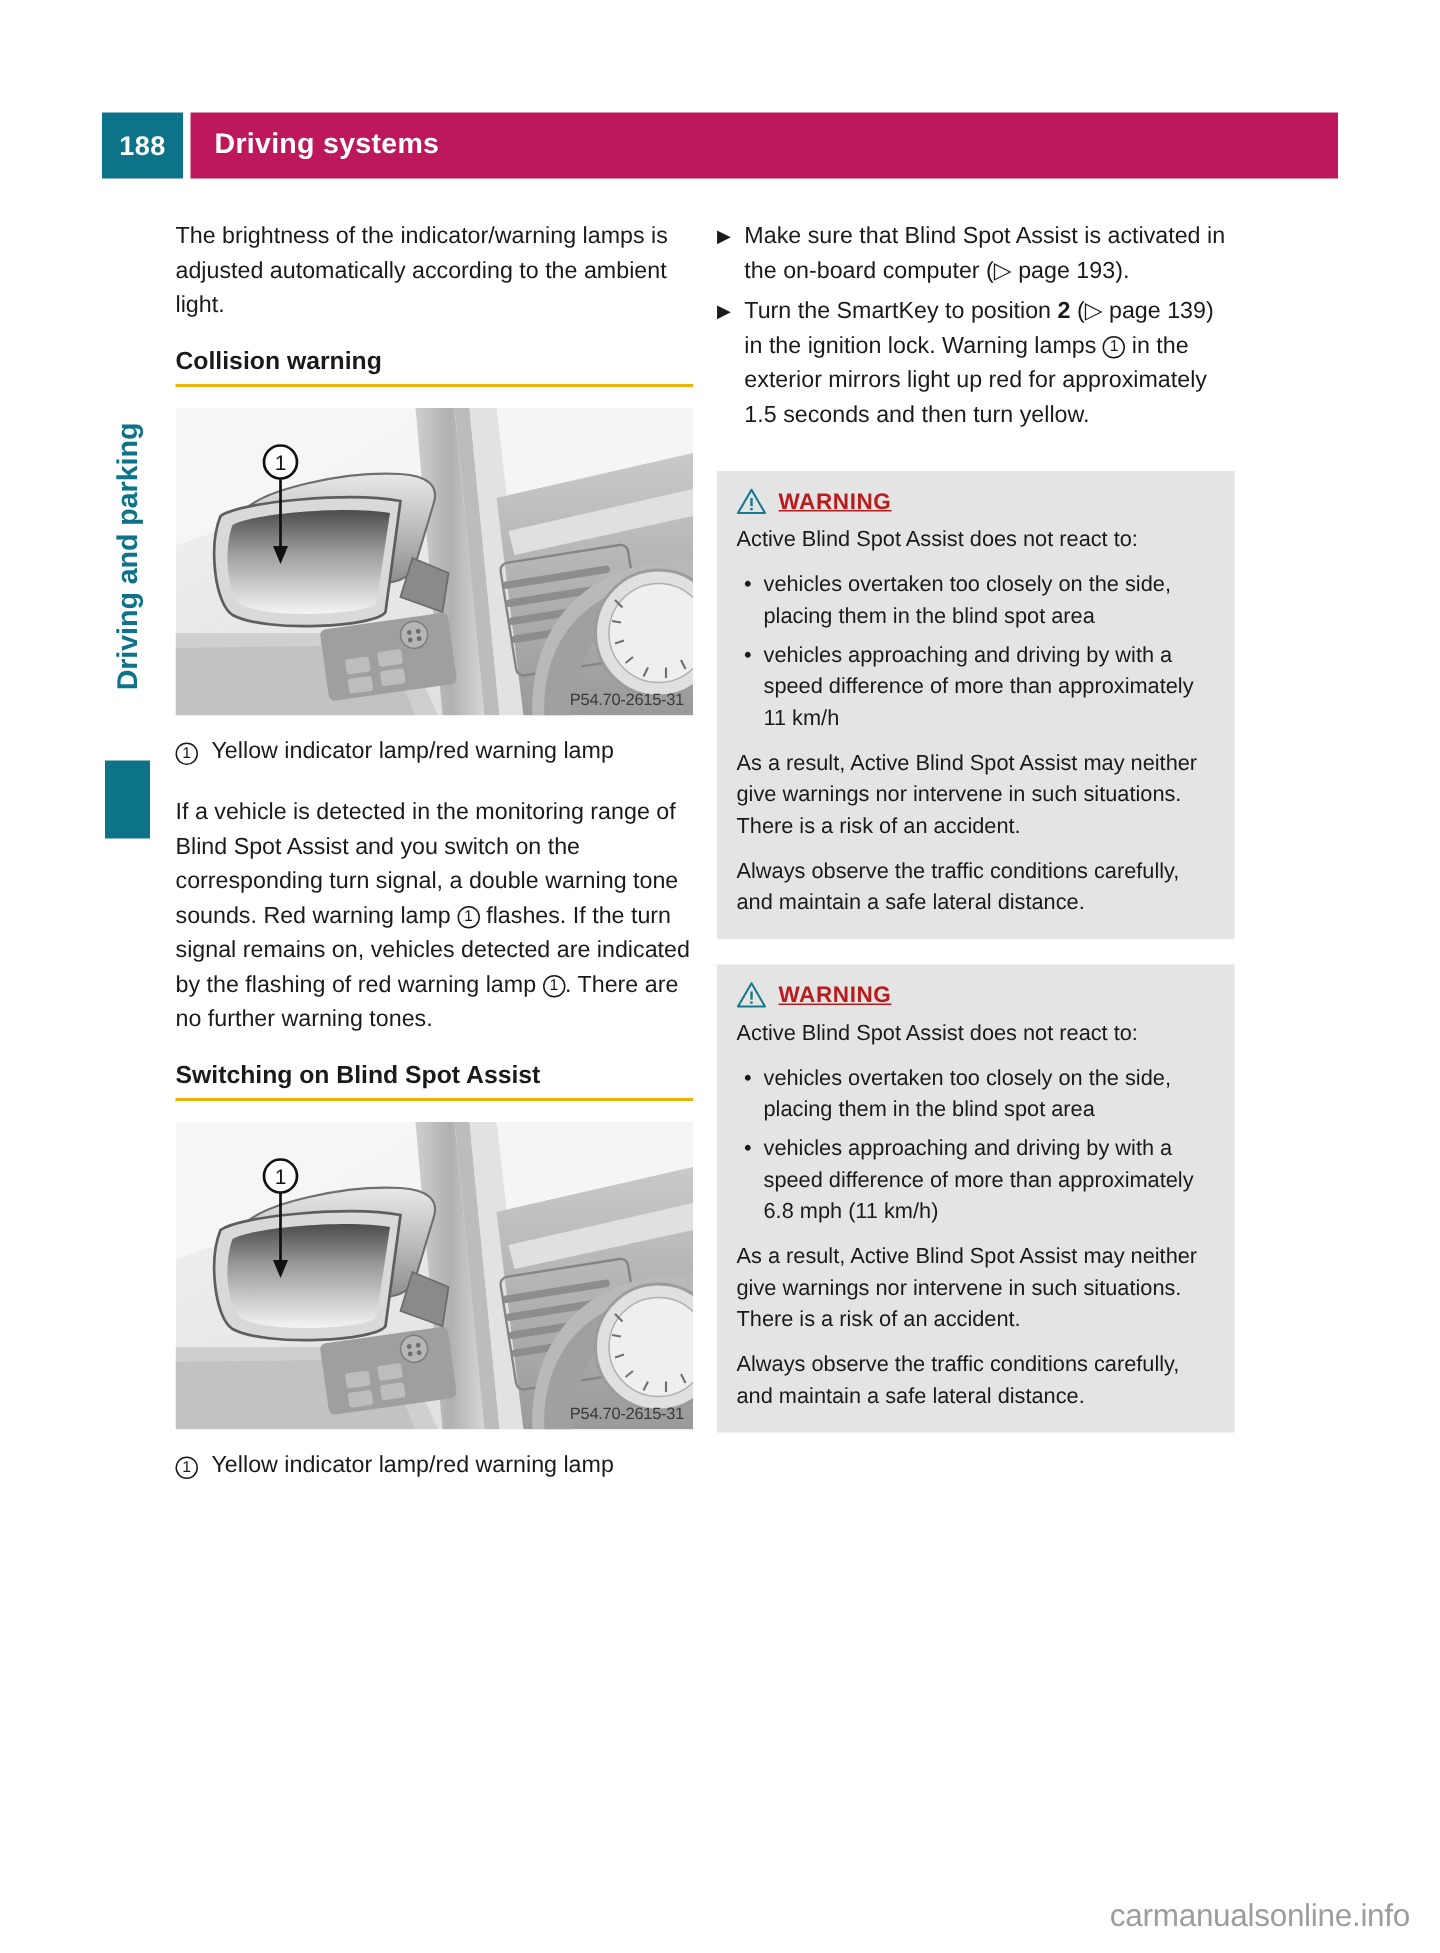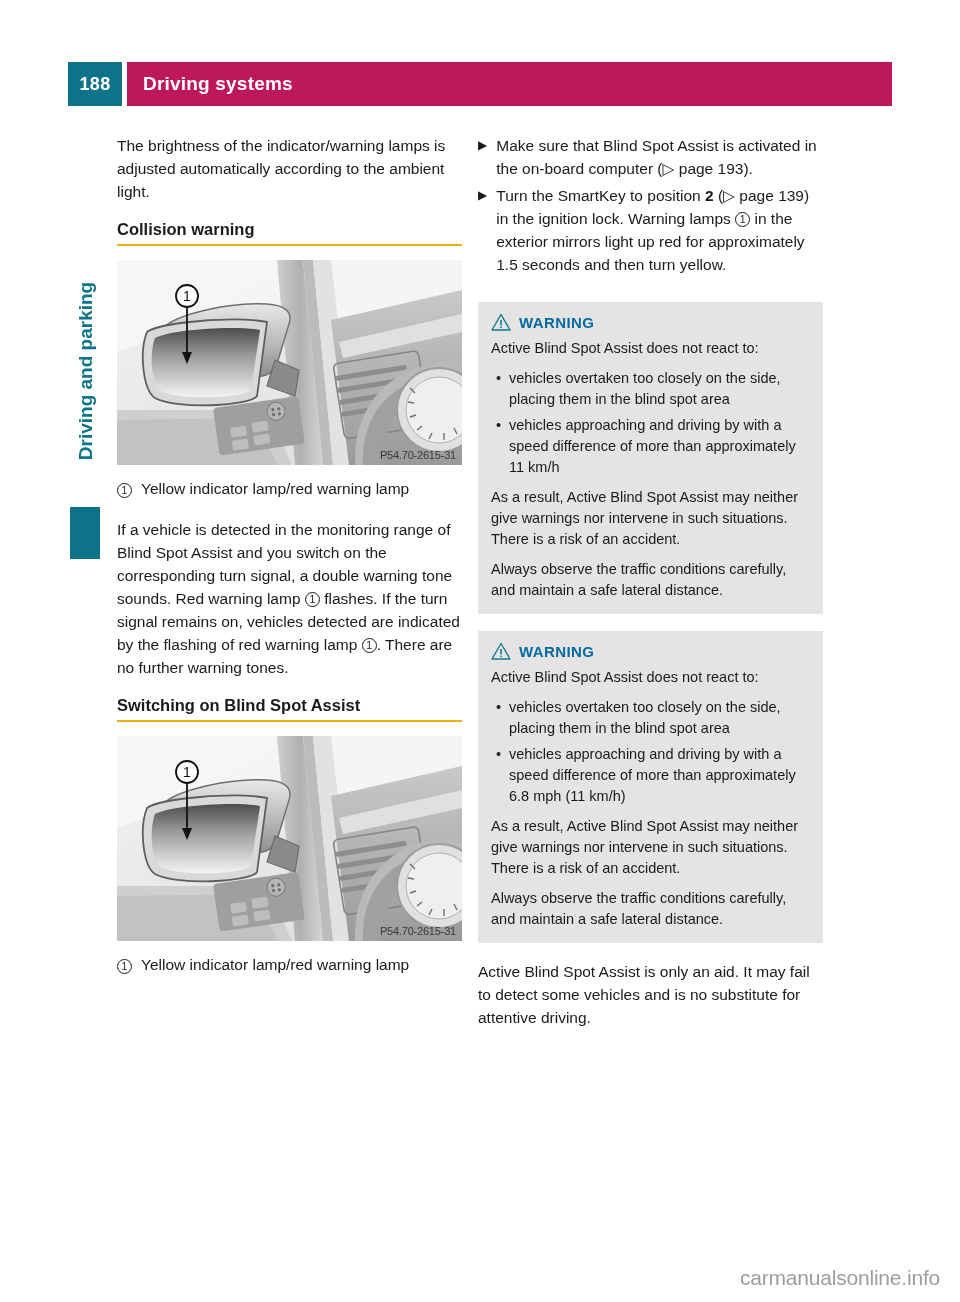--- a/index.html
+++ b/index.html
@@ -11,21 +11,21 @@
     width: 960px; height: 1302px;
     position: relative;
     font-family: "Liberation Sans", sans-serif;
     color: #1a1a1a;
     overflow: hidden;
   }
 
   
   .page-header {
     position: absolute;
-    left: 68px; top: 62px;
+    left: 68px; top: 75px;
     width: 824px; height: 44px;
     display: flex;
     align-items: stretch;
   }
   .page-number-box {
     width: 54px;
     background: #0d7389;
     color: #ffffff;
     font-weight: bold;
     font-size: 18px;
@@ -68,21 +68,21 @@
   .side-tab-block {
     position: absolute;
     left: 4px; top: 252px;
     width: 30px; height: 52px;
     background: #0d7389;
   }
 
   
   .col {
     position: absolute;
-    top: 134px;
+    top: 146px;
     width: 345px;
   }
   .col-left  { left: 117px; }
   .col-right { left: 478px; }
 
   p, .blk { margin: 0; }
 
   .body-text {
     font-size: 15.5px;
     line-height: 23px;
@@ -170,24 +170,25 @@
     margin-bottom: 17px;
   }
   .warning-head {
     display: flex;
     align-items: center;
     gap: 8px;
     margin-bottom: 7px;
   }
   .warn-tri { display: block; }
   .warning-title {
-    color: #0369a1;
+    color: #b91c1c;
     font-weight: bold;
     font-size: 15px;
     letter-spacing: 0.4px;
+    text-decoration: underline;
   }
   .warn-text {
     font-size: 14.5px;
     line-height: 21px;
     margin-bottom: 9px;
   }
   .warn-text:last-child { margin-bottom: 0; }
   .warn-list {
     margin: 0 0 9px 0;
     padding: 0;
@@ -461,17 +462,16 @@
     </div>
     <p class="warn-text">Active Blind Spot Assist does not react to:</p>
     <ul class="warn-list">
       <li>vehicles overtaken too closely on the side, placing them in the blind spot area</li>
       <li>vehicles approaching and driving by with a speed difference of more than approximately 6.8 mph (11 km/h)</li>
     </ul>
     <p class="warn-text">As a result, Active Blind Spot Assist may neither give warnings nor intervene in such situations. There is a risk of an accident.</p>
     <p class="warn-text">Always observe the traffic conditions carefully, and maintain a safe lateral distance.</p>
   </div>
 
-  <p class="body-text">Active Blind Spot Assist is only an aid. It may fail to detect some vehicles and is no substitute for attentive driving.</p>
 
 </div>
 
 <div class="footer-watermark">carmanualsonline.info</div>
 
 </body></html>

